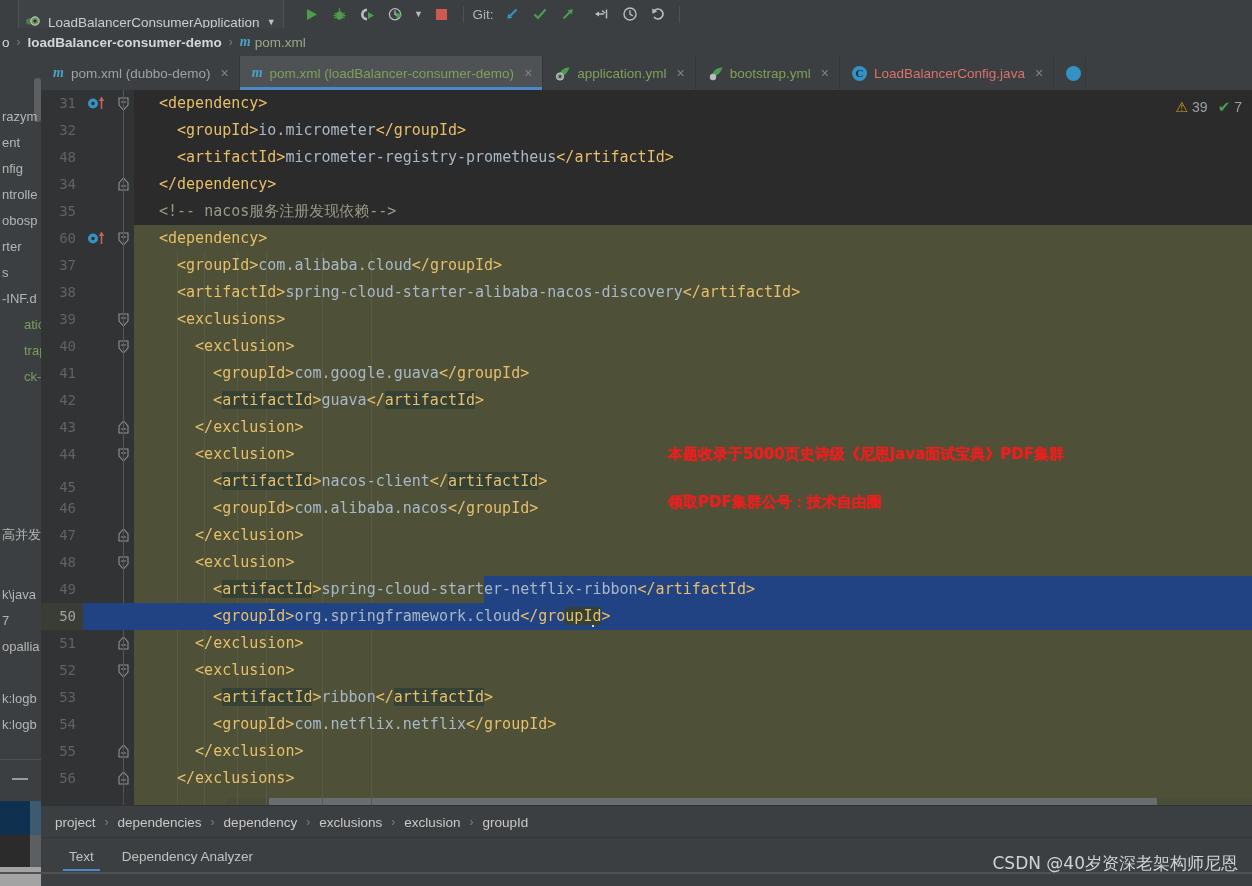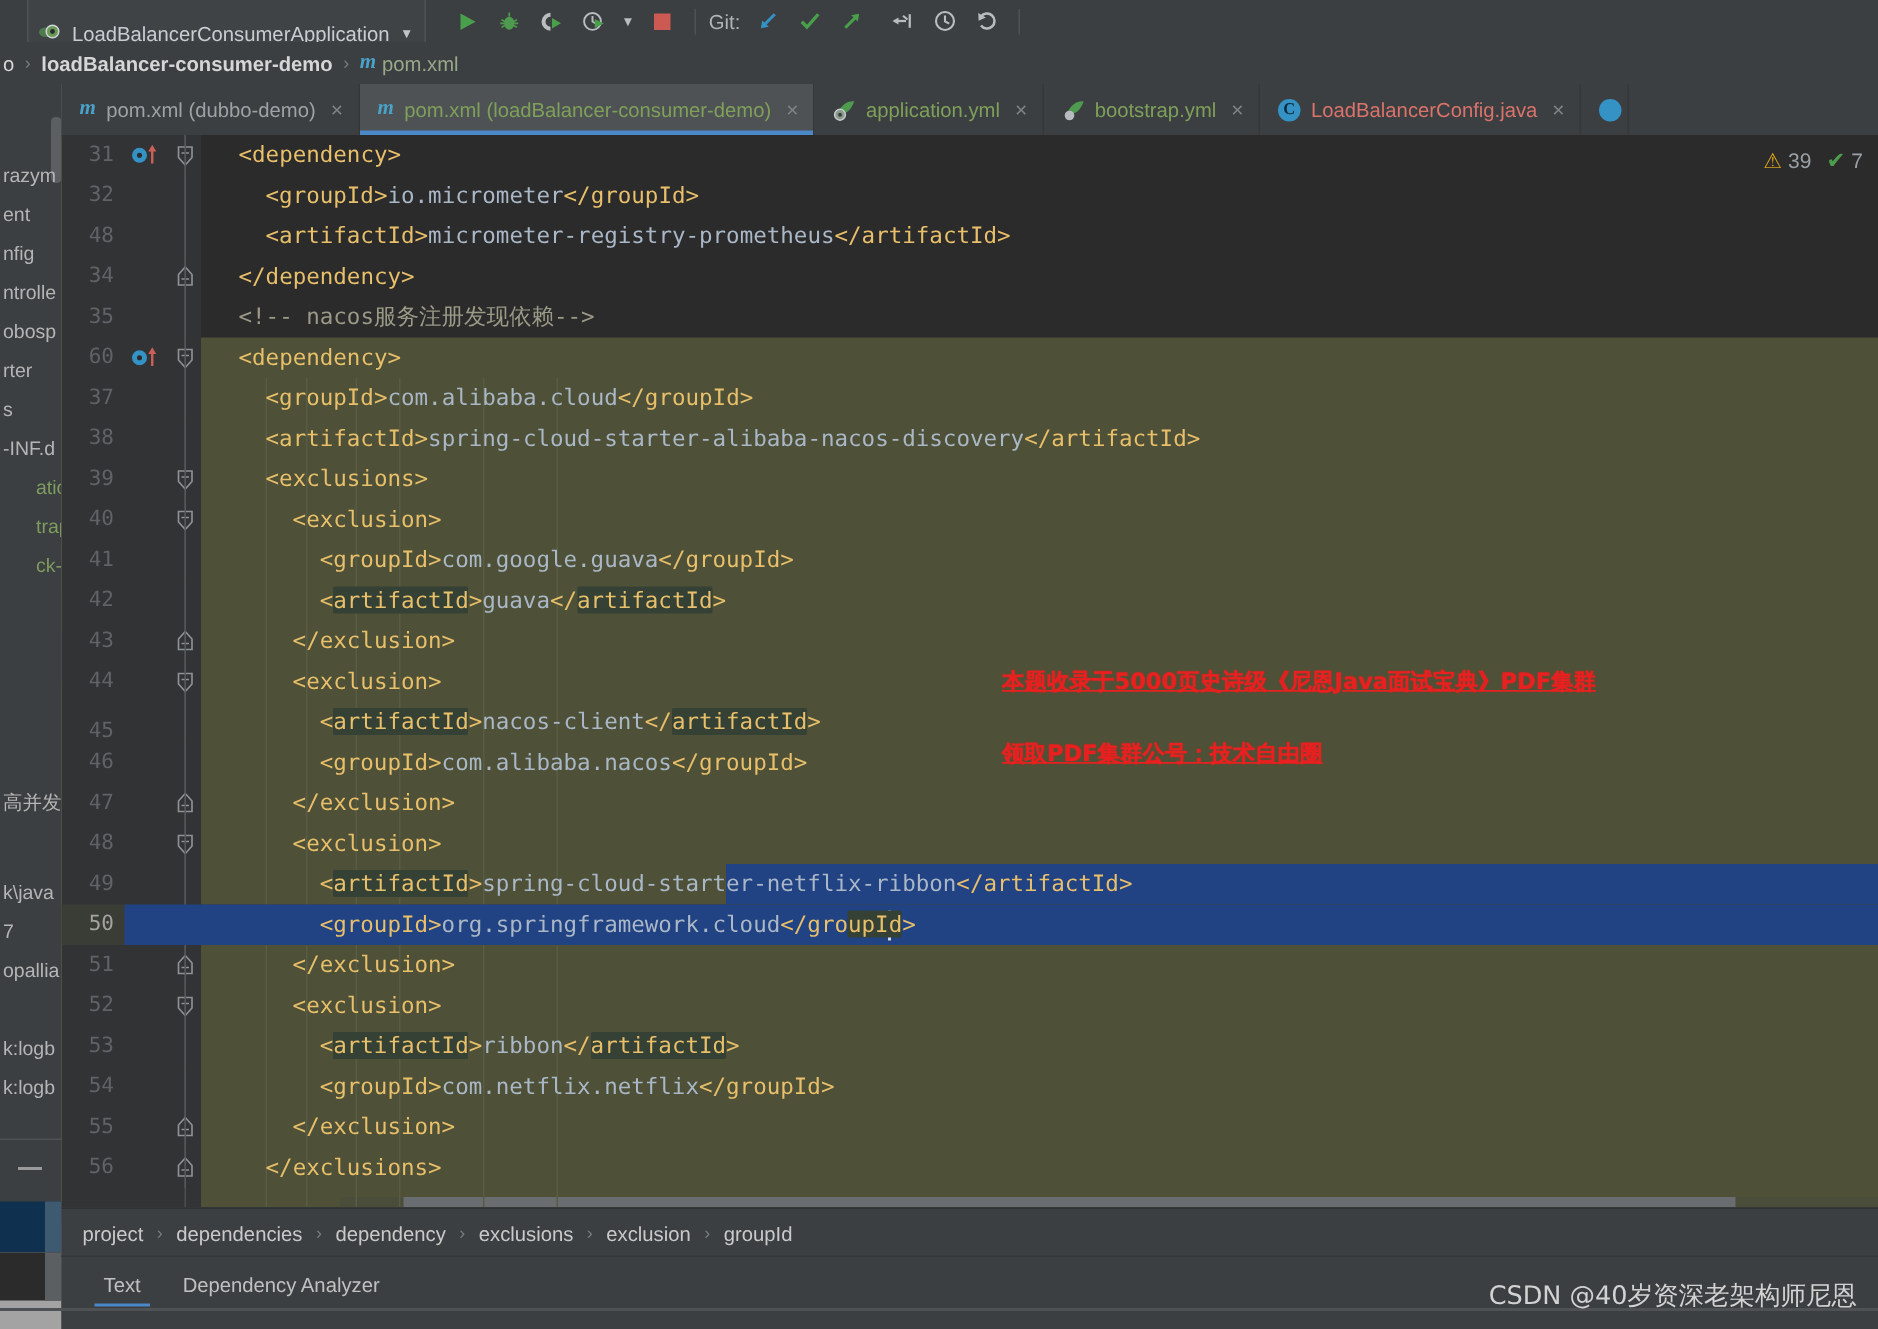--- a/index.html
+++ b/index.html
@@ -130,21 +130,21 @@
     position:absolute;right:10px;top:8px;display:flex;align-items:center;gap:4px;
     font-size:14px;color:#9aa0a6;z-index:30;
   }
   .warnico{color:#d9a114;font-size:14px;}
   .okico{color:#4c9e4c;font-size:15px;font-weight:bold;}
 
   
   .redann{
     position:absolute;z-index:40;color:#e8201f;font-weight:bold;
     font-family:"DejaVu Sans","Liberation Sans",sans-serif;font-size:15px;
-    white-space:nowrap;text-shadow:0 0 1px #e8201f;text-decoration:underline;
+    white-space:nowrap;text-shadow:0 0 1px #e8201f;
   }
 
   
   .hscroll{position:absolute;left:135px;bottom:0;width:888px;height:7px;background:#6a6d6f;}
   .hscroll-track{position:absolute;left:93px;bottom:0;width:1118px;height:7px;background:#4a4d39;}
 
   
   .bcbar{
     position:absolute;left:41px;top:805px;width:1211px;height:32px;
     background:#3c3f41;display:flex;align-items:center;padding-left:14px;

